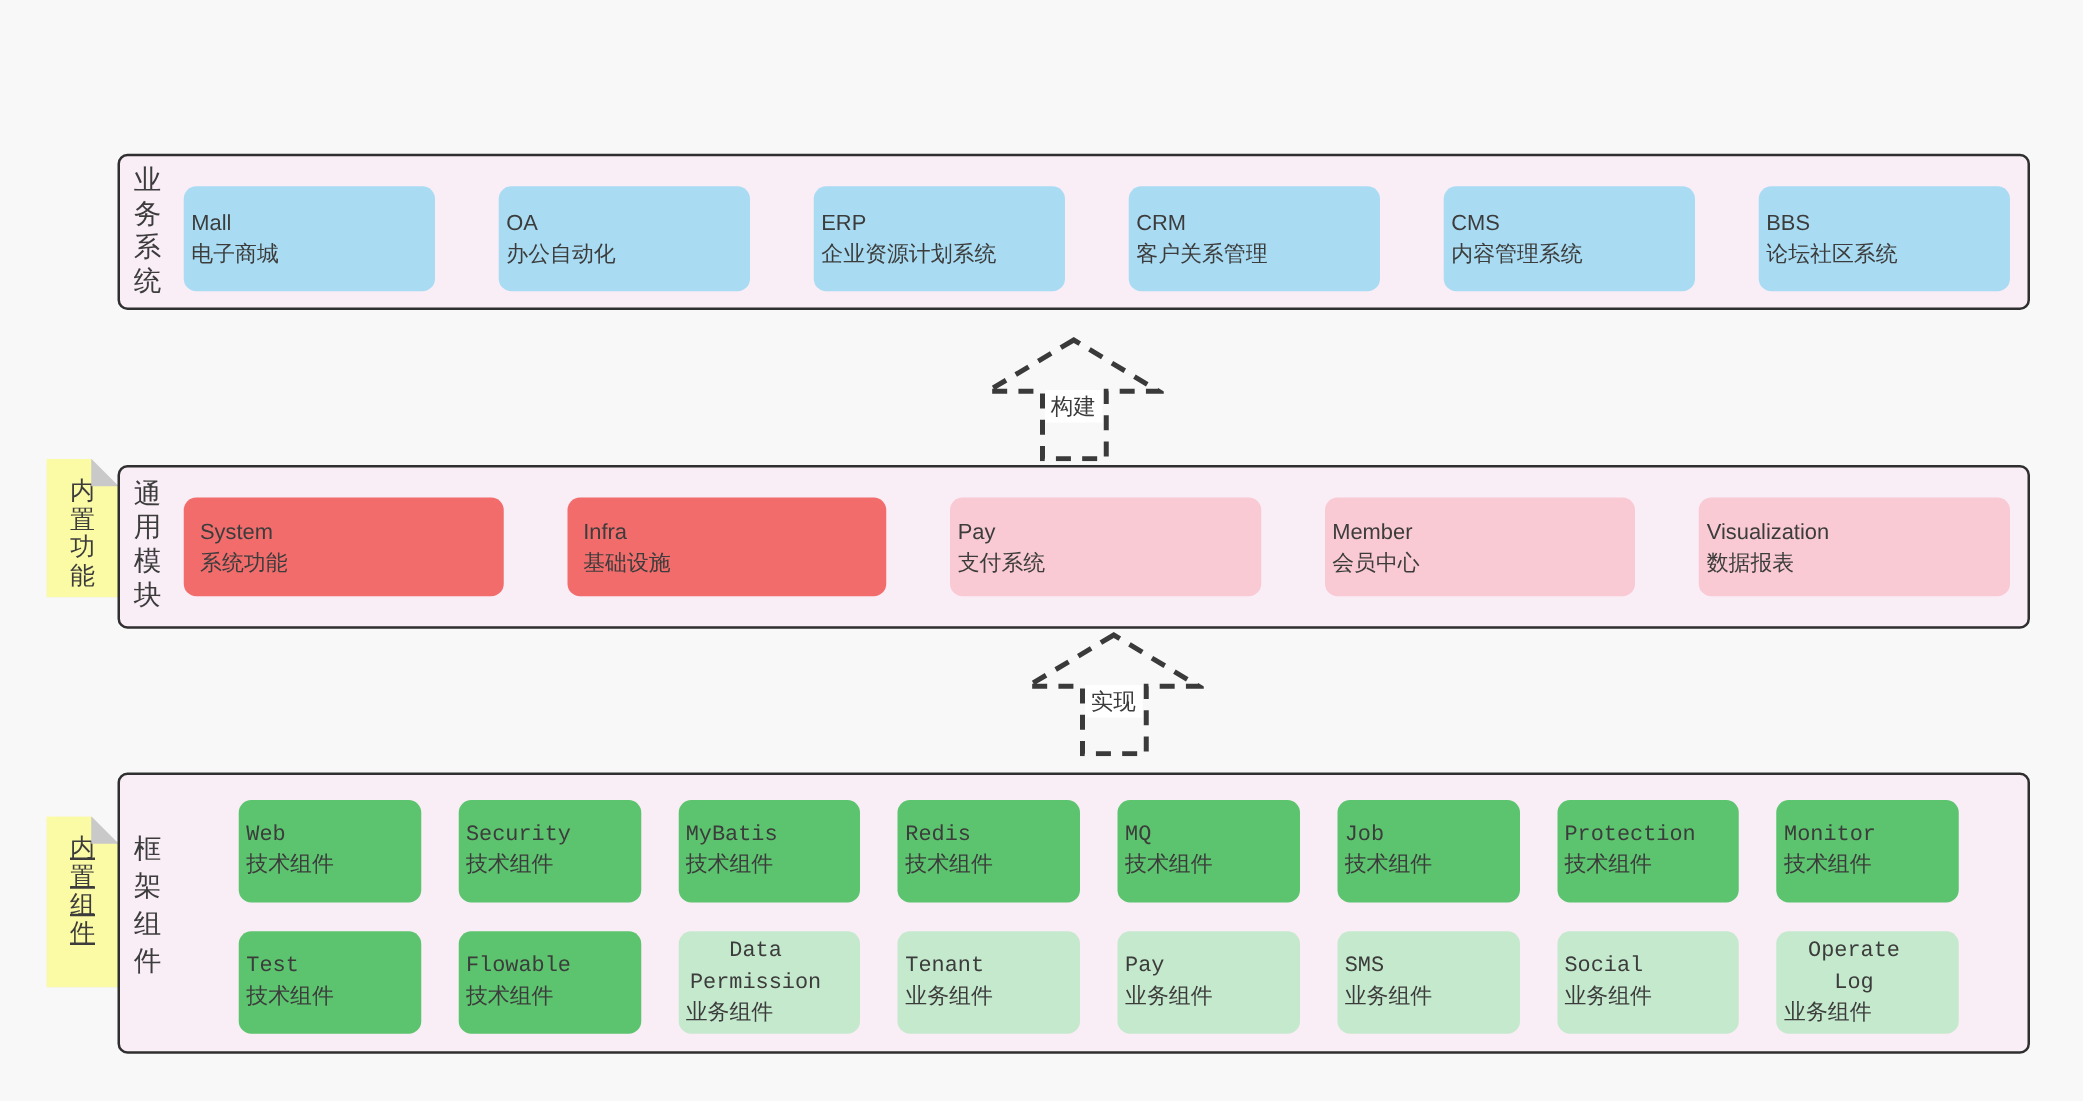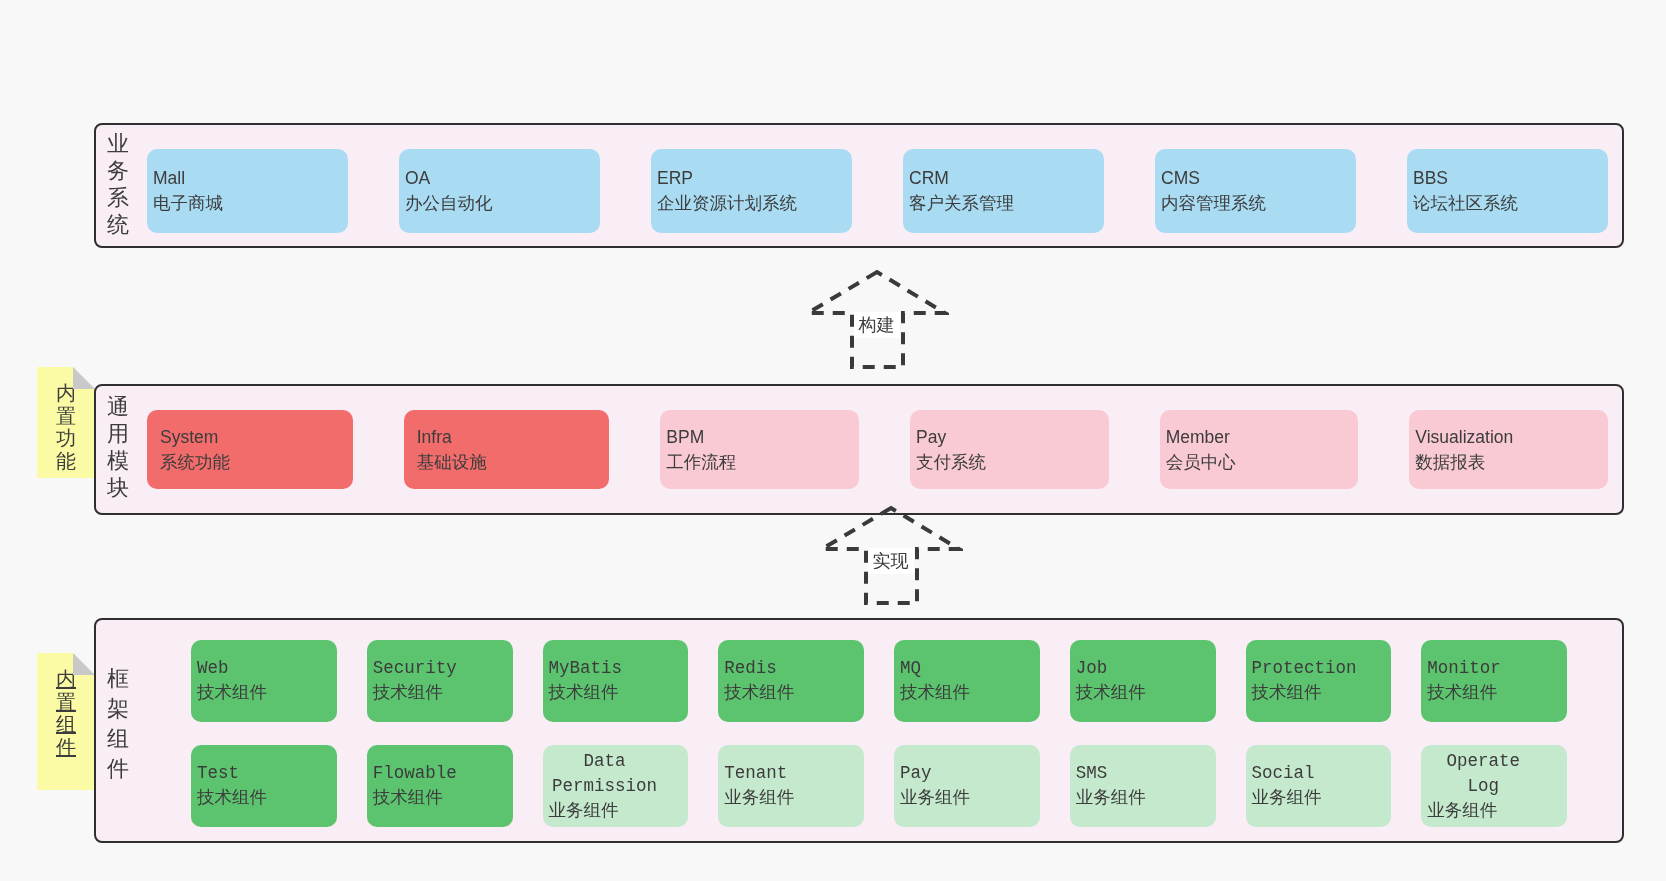--- a/index.html
+++ b/index.html
@@ -18,21 +18,21 @@
   .band{
     position:absolute;
     left:94px;width:1530px;
     background:var(--band-bg,#f9edf6);
     border:2px solid var(--band-border,#2f2f2f);
     border-radius:8px;
     box-sizing:border-box;
     z-index:1;
   }
   .band1{top:123px;height:125px;}
-  .band2{top:372px;height:131px;margin-top:12px;}
+  .band2{top:372px;height:131px;}
   .band3{top:618px;height:225px;font-family:Liberation Mono, monospace;}
   .band-label{
     position:absolute;
     left:9px;width:26px;
     font-size:22px;line-height:27px;
     text-align:center;
     word-break:break-all;
     color:var(--text,#3c3c3c);
   }
   .band1 .band-label{top:5px;}
@@ -95,21 +95,21 @@
     text-align:center;
     word-break:break-all;
     color:var(--text,#3c3c3c);
   }
   
   .arrow{
     position:absolute;
     width:145px;height:101px;
     z-index:1;
   }
-  .arrow1{left:804px;top:268px;text-align:right;}
+  .arrow1{left:786px;top:268px;text-align:right;}
   .arrow2{left:818px;top:504px;}
   .arrow svg{display:block;}
   .arrow-label{
     position:absolute;
     left:50%;top:44px;
     transform:translateX(-50%);
     background:#ffffff;
     padding:1px 5px;
     font-size:18px;
     white-space:nowrap;
@@ -170,24 +170,20 @@
     <div class="row r0">
         <div class="box red">
           <div class="box-title">System</div>
           <div class="box-subtitle">系统功能</div>
         </div>
         <div class="box red">
           <div class="box-title">Infra</div>
           <div class="box-subtitle">基础设施</div>
         </div>
         <div class="box pink">
-          <div class="box-title">BPM</div>
-          <div class="box-subtitle">工作流程</div>
-        </div>
-        <div class="box pink">
           <div class="box-title">Pay</div>
           <div class="box-subtitle">支付系统</div>
         </div>
         <div class="box pink">
           <div class="box-title">Member</div>
           <div class="box-subtitle">会员中心</div>
         </div>
         <div class="box pink">
           <div class="box-title">Visualization</div>
           <div class="box-subtitle">数据报表</div>

